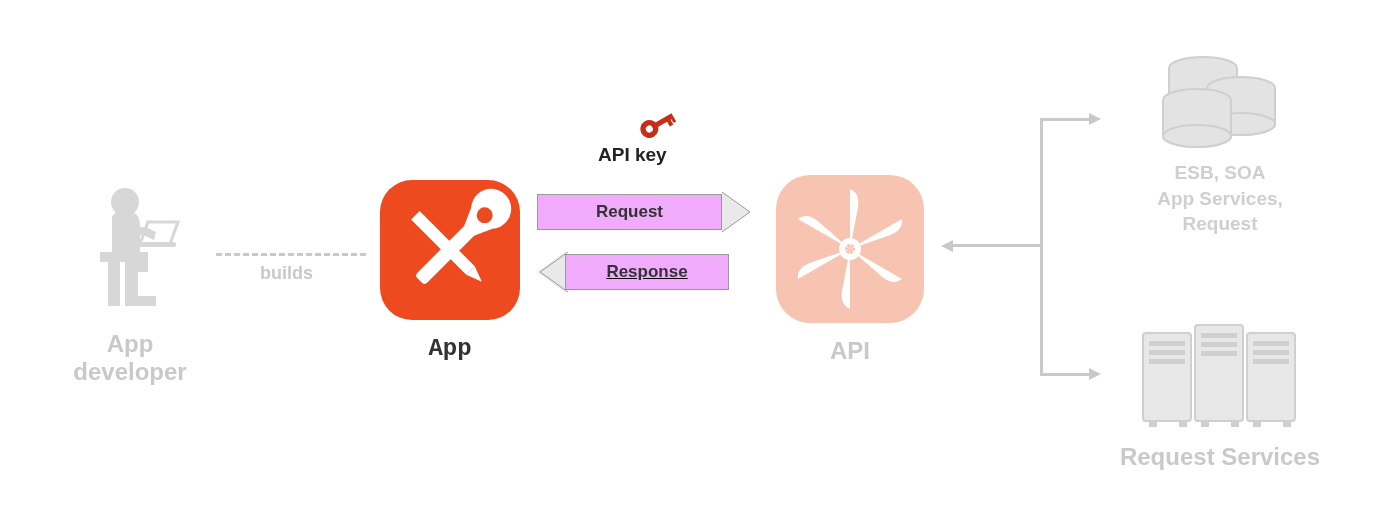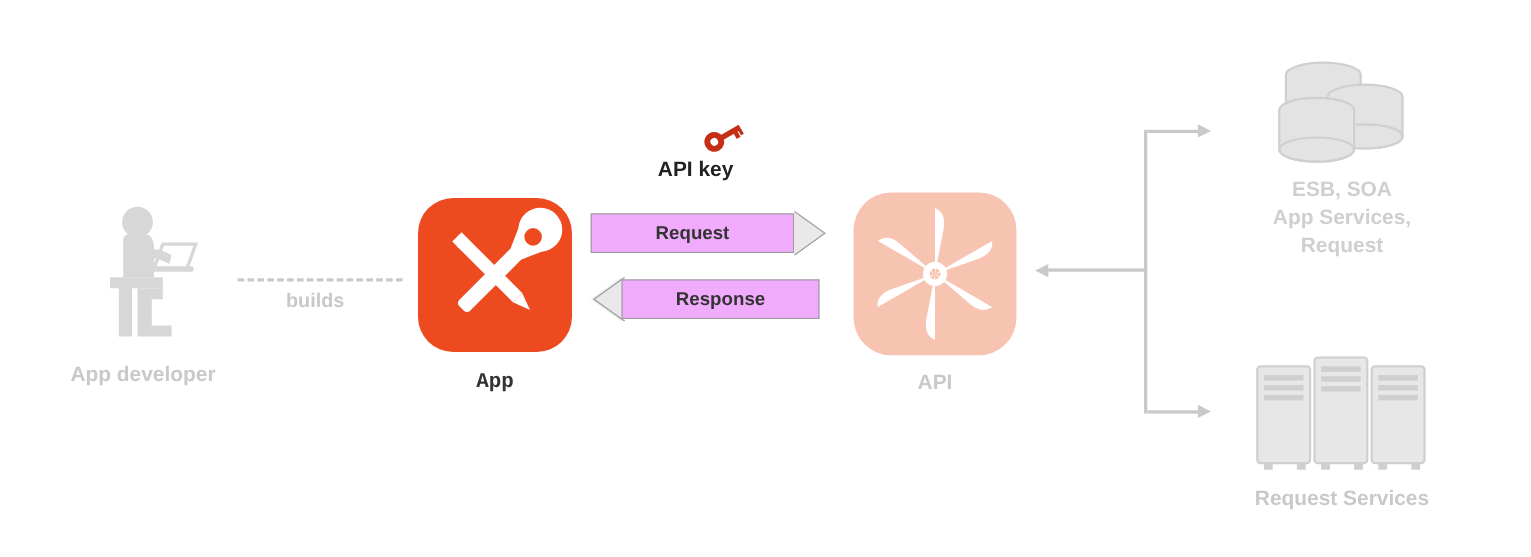--- a/index.html
+++ b/index.html
@@ -4,21 +4,21 @@
   <style>
     * { margin: 0; padding: 0; box-sizing: border-box; }
     body {
       width: 1392px;
       height: 506px;
       font-family: Arial, Helvetica, sans-serif;
       position: relative;
       background: #fff;
     }
     .node-label {
-      font-size: 19px;
+      font-size: 24px;
       font-weight: bold;
       text-align: center;
     }
     .faded { color: #c9c9c9; }
     .dark { color: #333; font-family: Liberation Mono, monospace; }
     .backend-line1 { font-size: 19px; font-weight: bold; color: #cfcfcf; text-align: center; line-height: 1.35; }
     .builds-label {
       position: absolute;
       font-size: 18px;
       font-weight: bold;
@@ -136,21 +136,21 @@
   <svg width="32" height="40" style="position:absolute;left:184px;top:0;" viewBox="0 0 32 40">
     <polyline points="1,0 29,20 1,40" fill="none" stroke="#9a9a9a" stroke-width="1"></polyline>
   </svg>
 </div>
 
 <div class="big-arrow" style="left:537px; top:252px;">
   <div class="head" style="left:0; top:0; border-right:28px solid #e9e9e9;"></div>
   <svg width="32" height="40" style="position:absolute;left:0;top:0;" viewBox="0 0 32 40">
     <polyline points="31,0 3,20 31,40" fill="none" stroke="#9a9a9a" stroke-width="1"></polyline>
   </svg>
-  <div class="shaft" style="left:28px; width:180px;">
+  <div class="shaft" style="left:28px; width:164px;text-decoration:underline;">
     <span>Response</span>
   </div>
 </div>
 
 <div style="position:absolute; left:770px; top:169px; width:160px; text-align:center;">
   <svg width="160" height="160" viewBox="0 0 160 160">
     <rect x="6" y="6" width="148" height="148" rx="34" fill="#F8C4B2"></rect>
     <g fill="#fff">
       <circle cx="80" cy="80" r="11" fill="#fff"></circle>
       <circle cx="80" cy="80" r="5" fill="#F8C4B2"></circle>

